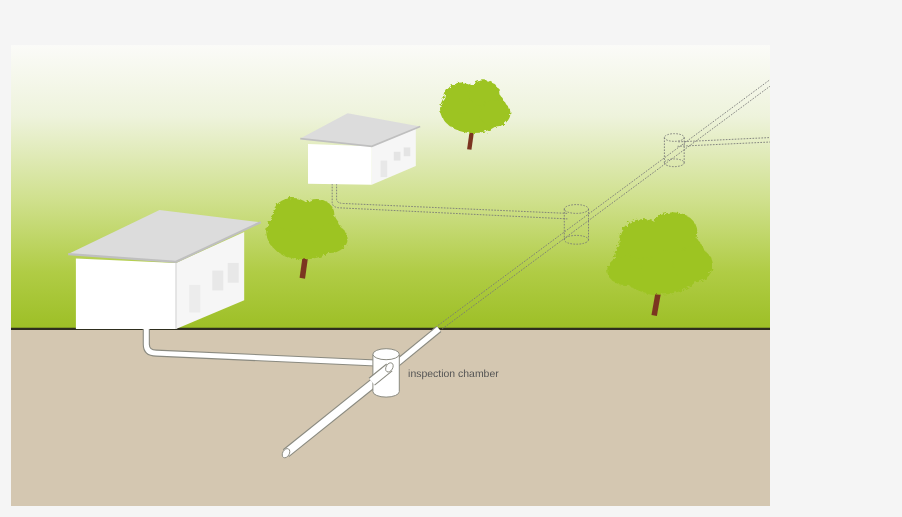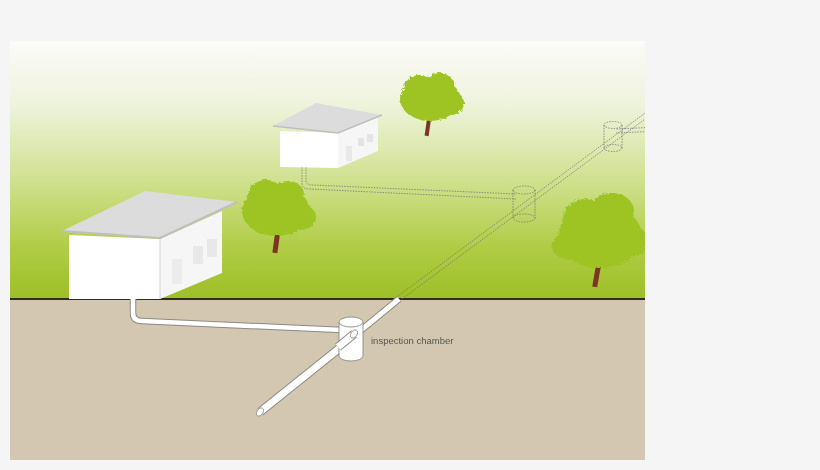--- a/index.html
+++ b/index.html
@@ -1,17 +1,17 @@
 <!DOCTYPE html>
 <html><head>
 <meta charset="utf-8">
 <style>
   html, body { margin:0; padding:0; }
   body { width:820px; height:470px; background:#f5f5f5; position:relative; overflow:hidden; font-family:"Liberation Sans", sans-serif; }
-  .scene { position:absolute; left:10px; top:41px; width:635px; height:419px; overflow:hidden; }
+  .scene { position:absolute; left:10px; top:41px; width:690px; height:419px; overflow:hidden; }
   .scene svg { position:absolute; left:0; top:0; }
   .label { position:absolute; font-size:9.5px; color:#555; white-space:nowrap; }
 </style>
 </head>
 <body>
 
 <div class="scene">
   <svg width="799" height="419" viewBox="0 0 799 419">
     <defs>
       <linearGradient id="sky" x1="0" y1="0" x2="0" y2="1">

